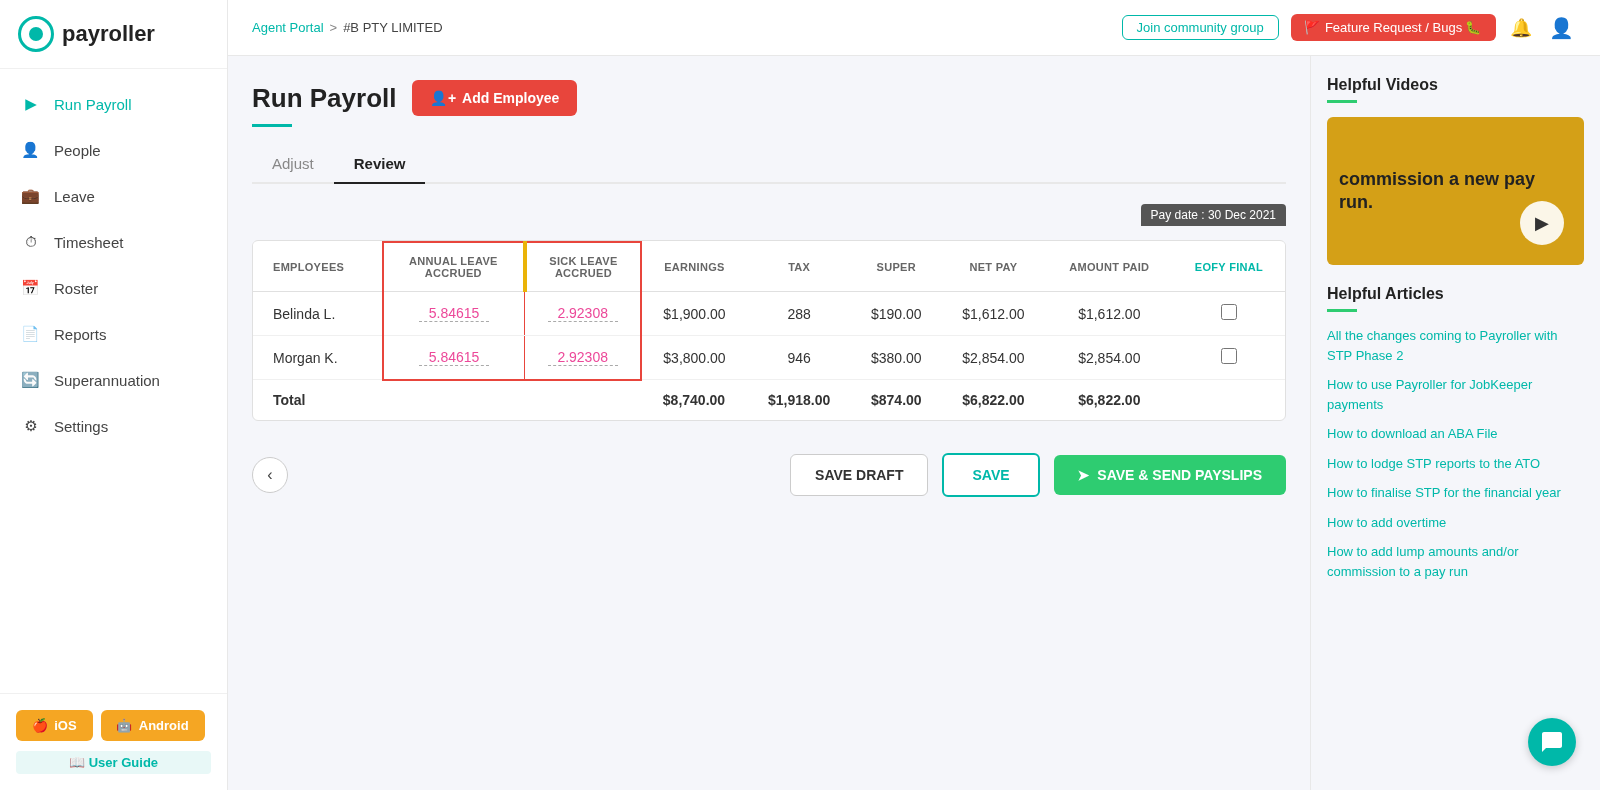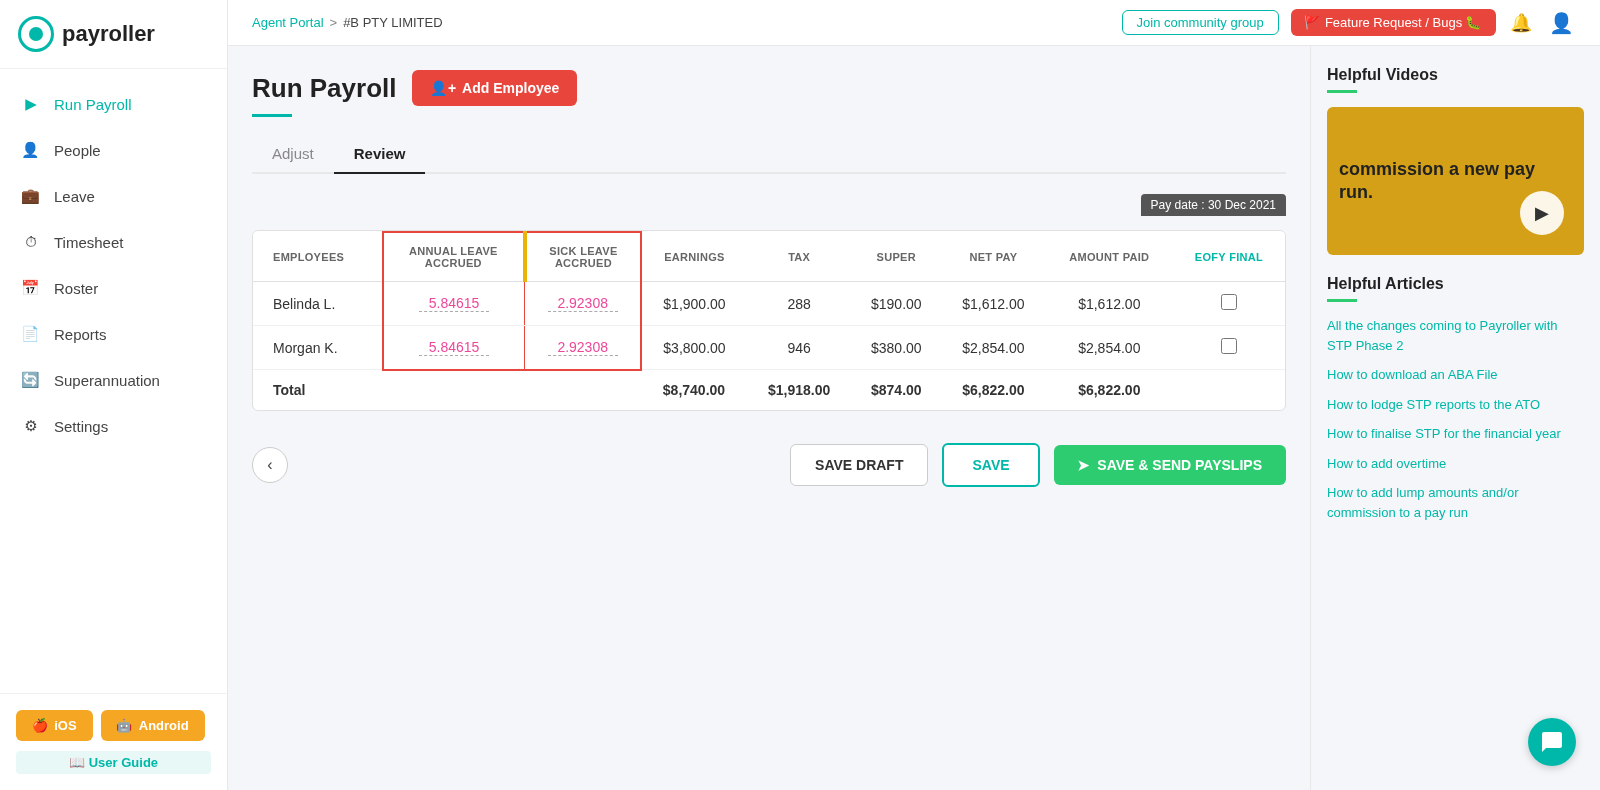--- a/index.html
+++ b/index.html
@@ -18,21 +18,21 @@
     .sidebar-bottom { padding: 16px; display: flex; flex-direction: column; gap: 10px; border-top: 1px solid #f0f0f0; }
     .app-btn { display: flex; align-items: center; justify-content: center; gap: 6px; padding: 8px 16px; border-radius: 6px; font-size: 13px; font-weight: 600; cursor: pointer; border: none; }
     .ios-btn { background: #f5a623; color: #fff; }
     .android-btn { background: #f5a623; color: #fff; }
     .user-guide { text-align: center; color: #00b8a9; font-size: 13px; font-weight: 600; cursor: pointer; padding: 4px; background: #e8f8f7; border-radius: 4px; }
 
     
     .main-content { flex: 1; display: flex; flex-direction: column; overflow: hidden; }
 
     
-    .top-header { background: #fff; border-bottom: 1px solid #e8e8e8; padding: 0 24px; height: 46px; display: flex; align-items: center; gap: 12px; }
+    .top-header { background: #fff; border-bottom: 1px solid #e8e8e8; padding: 0 24px; height: 56px; display: flex; align-items: center; gap: 12px; }
     .breadcrumb { display: flex; align-items: center; gap: 6px; font-size: 13px; }
     .breadcrumb-link { color: #00b8a9; cursor: pointer; }
     .breadcrumb-sep { color: #888; }
     .breadcrumb-current { color: #444; font-weight: 500; }
     .header-spacer { flex: 1; }
     .join-community-btn { border: 1px solid #00b8a9; color: #00b8a9; background: #fff; padding: 4px 14px; border-radius: 6px; font-size: 13px; cursor: pointer; font-weight: 500; }
     .feature-req-btn { background: #e8453c; color: #fff; padding: 6px 14px; border-radius: 6px; font-size: 13px; cursor: pointer; font-weight: 500; border: none; display: flex; align-items: center; gap: 4px; }
     .bell-icon { width: 28px; height: 28px; display: flex; align-items: center; justify-content: center; cursor: pointer; color: #666; font-size: 18px; }
     .user-icon { width: 28px; height: 28px; display: flex; align-items: center; justify-content: center; cursor: pointer; color: #666; font-size: 20px; }
 
@@ -271,20 +271,21 @@
         <div class="video-text">
           <span>commission a new pay run.</span>
         </div>
         <div class="play-btn">▶</div>
       </div>
       <div class="articles-section-title">Helpful Articles</div>
       <div class="articles-divider"></div>
       <div class="articles-list">
 
       <a class="article-link">All the changes coming to Payroller with STP Phase 2</a>
+          <a class="article-link">How to use Payroller for JobKeeper payments</a>
           <a class="article-link">How to download an ABA File</a>
           <a class="article-link">How to lodge STP reports to the ATO</a>
           <a class="article-link">How to finalise STP for the financial year</a>
           <a class="article-link">How to add overtime</a>
           <a class="article-link">How to add lump amounts and/or commission to a pay run</a>
         </div>
     </div>
   </div>
 </div>
 

